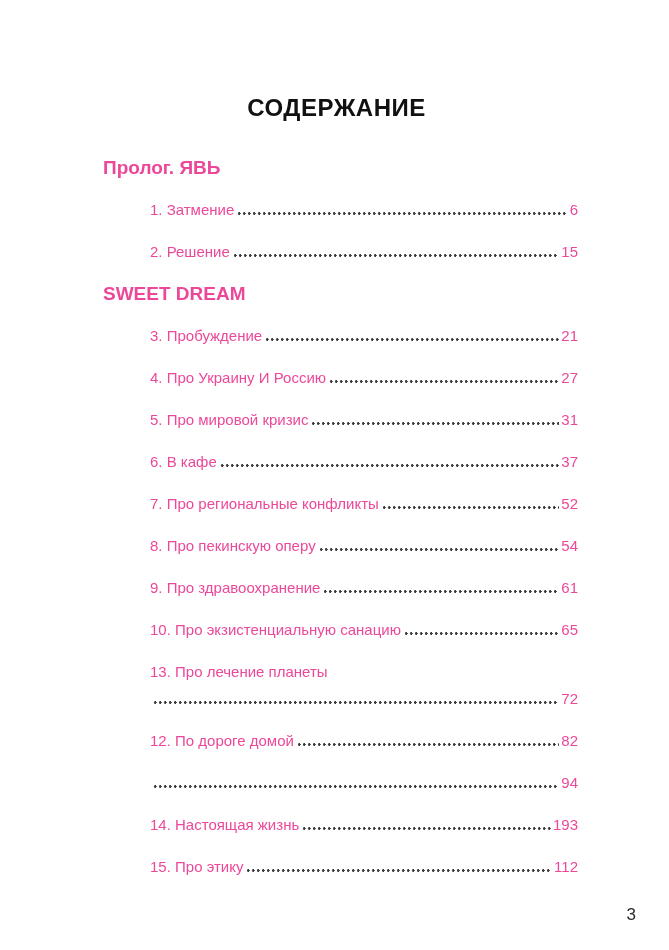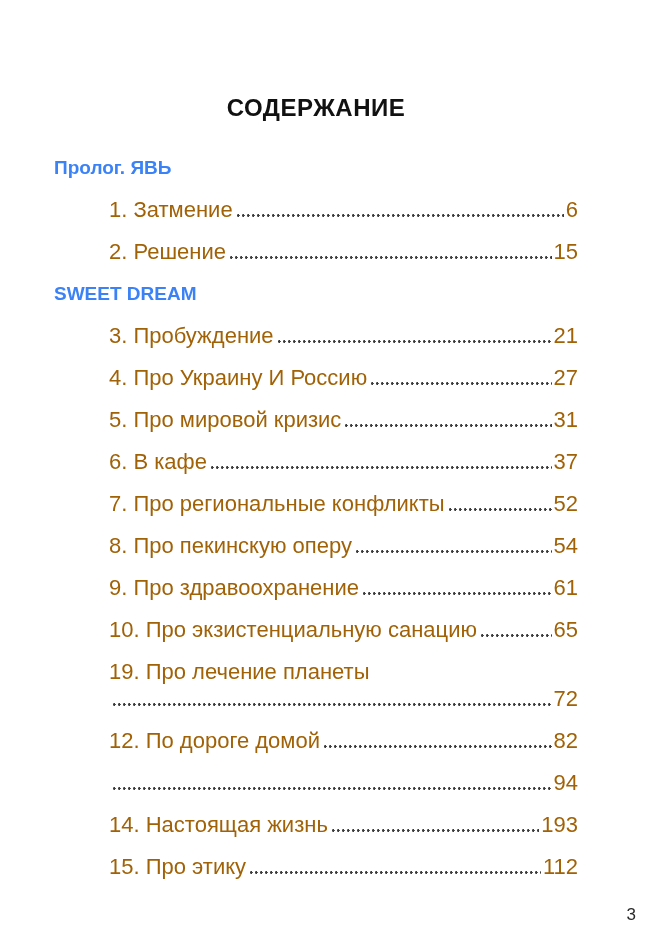--- a/index.html
+++ b/index.html
@@ -10,43 +10,43 @@
     font-family: "Liberation Sans", sans-serif;
     color: #1c1c1c;
     position: relative;
     overflow: hidden;
   }
   .page {
     position: relative;
     width: 669px;
     height: 950px;
     background: #ffffff;
-    padding: 93px 91px 0 54px;
+    padding: 93px 91px 0 95px;
   }
   .doc-title {
     text-align: center;
     font-size: 24px;
     font-weight: 700;
     color: #111111;
     letter-spacing: 0.5px;
     line-height: 29px;
     margin-bottom: 32px;
   }
   .toc-heading {
     font-size: 19px;
     font-weight: 700;
-    color: #3b82f6;
+    color: #ec4899;
     line-height: 27px;
-    margin: 0 0 15px 0;
+    margin: 0 0 15px 8px;
   }
   .entry {
     margin: 0 0 15px 55px;
-    font-size: 22px;
+    font-size: 15px;
     line-height: 27px;
-    color: #a16207;
+    color: #ec4899;
   }
   .entry-line {
     display: flex;
     align-items: baseline;
   }
   .entry .label {
     white-space: nowrap;
   }
   .leader {
     flex: 1 1 auto;
@@ -155,21 +155,21 @@
   <div class="entry">
     <div class="entry-line">
       <span class="label">10. Про экзистенциальную санацию</span>
       <span class="leader"></span>
       <span class="pagenum">65</span>
     </div>
   </div>
 
   <div class="entry">
     <div class="entry-line">
-      <span class="label">19. Про лечение планеты</span>
+      <span class="label">13. Про лечение планеты</span>
     </div>
     <div class="entry-line">
       <span class="leader"></span>
       <span class="pagenum">72</span>
     </div>
   </div>
 
   <div class="entry">
     <div class="entry-line">
       <span class="label">12. По дороге домой</span>

